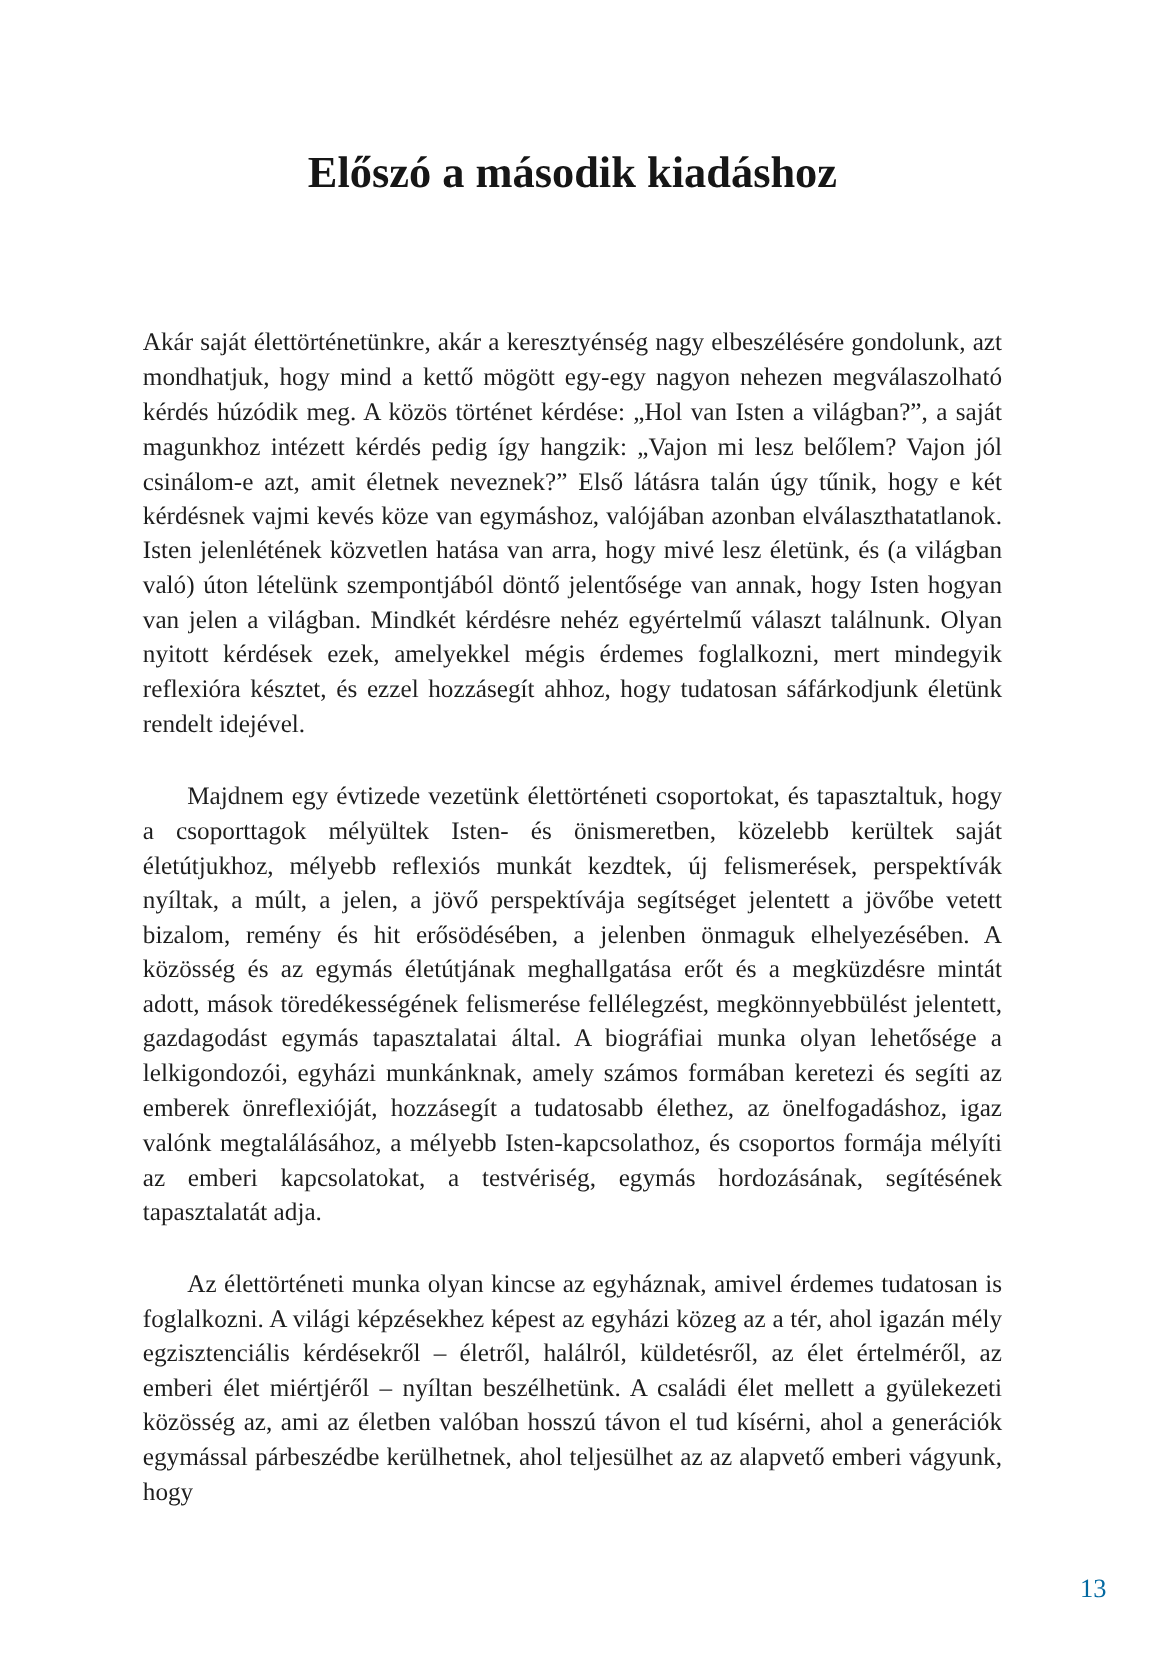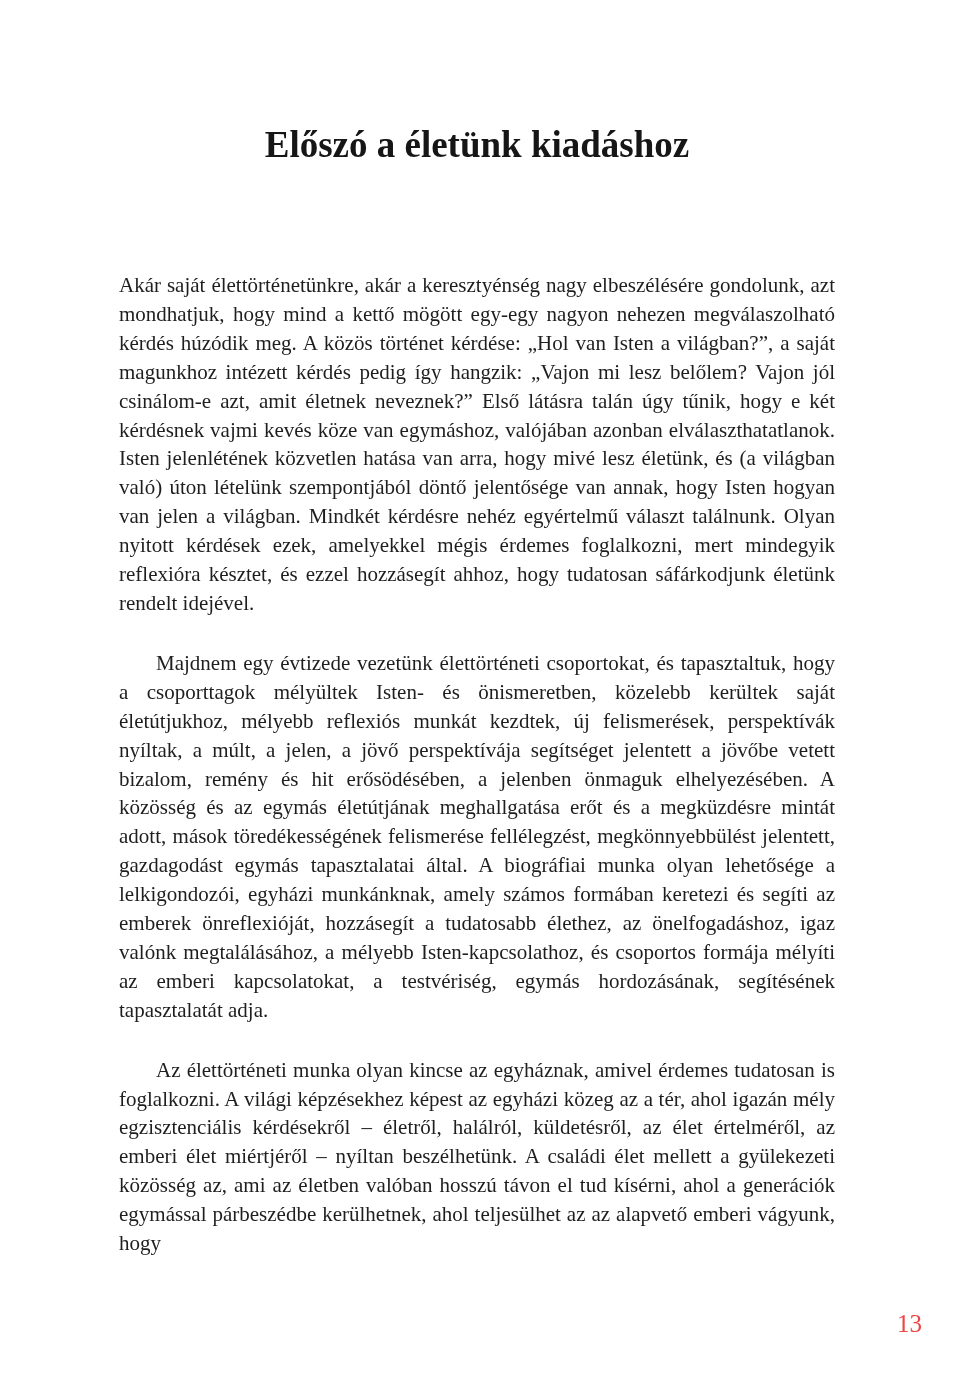--- a/index.html
+++ b/index.html
@@ -44,31 +44,31 @@
     padding: 0;
   }
   .text-block p + p {
     text-indent: 37px;
     margin-top: 31px;
   }
   .page-number {
     position: absolute;
     top: 1310px;
     right: 53px;
-    font-size: 25px;
+    font-size: 22px;
     line-height: 28px;
-    color: #ef4444;
+    color: #0369a1;
   }
 </style>
 </head>
 <body>
 
 <div class="page">
 
-  <h1 class="title">Előszó a életünk kiadáshoz</h1>
+  <h1 class="title">Előszó a második kiadáshoz</h1>
 
   <div class="text-block">
     <p>Akár saját élettörténetünkre, akár a keresztyénség nagy elbeszélésére gondolunk, azt mondhatjuk, hogy mind a kettő mögött egy-egy nagyon nehezen megválaszolható kérdés húzódik meg. A közös történet kérdése: „Hol van Isten a világban?”, a saját magunkhoz intézett kérdés pedig így hangzik: „Vajon mi lesz belőlem? Vajon jól csinálom-e azt, amit életnek neveznek?” Első látásra talán úgy tűnik, hogy e két kérdésnek vajmi kevés köze van egymáshoz, valójában azonban elválaszthatatlanok. Isten jelenlétének közvetlen hatása van arra, hogy mivé lesz életünk, és (a világban való) úton lételünk szempontjából döntő jelentősége van annak, hogy Isten hogyan van jelen a világban. Mindkét kérdésre nehéz egyértelmű választ találnunk. Olyan nyitott kérdések ezek, amelyekkel mégis érdemes foglalkozni, mert mindegyik reflexióra késztet, és ezzel hozzásegít ahhoz, hogy tudatosan sáfárkodjunk életünk rendelt idejével.</p>
     <p>Majdnem egy évtizede vezetünk élettörténeti csoportokat, és tapasztaltuk, hogy a csoporttagok mélyültek Isten- és önismeretben, közelebb kerültek saját életútjukhoz, mélyebb reflexiós munkát kezdtek, új felismerések, perspektívák nyíltak, a múlt, a jelen, a jövő perspektívája segítséget jelentett a jövőbe vetett bizalom, remény és hit erősödésében, a jelenben önmaguk elhelyezésében. A közösség és az egymás életútjának meghallgatása erőt és a megküzdésre mintát adott, mások töredékességének felismerése fellélegzést, megkönnyebbülést jelentett, gazdagodást egymás tapasztalatai által. A biográfiai munka olyan lehetősége a lelkigondozói, egyházi munkánknak, amely számos formában keretezi és segíti az emberek önreflexióját, hozzásegít a tudatosabb élethez, az önelfogadáshoz, igaz valónk megtalálásához, a mélyebb Isten-kapcsolathoz, és csoportos formája mélyíti az emberi kapcsolatokat, a testvériség, egymás hordozásának, segítésének tapasztalatát adja.</p>
     <p>Az élettörténeti munka olyan kincse az egyháznak, amivel érdemes tudatosan is foglalkozni. A világi képzésekhez képest az egyházi közeg az a tér, ahol igazán mély egzisztenciális kérdésekről – életről, halálról, küldetésről, az élet értelméről, az emberi élet miértjéről – nyíltan beszélhetünk. A családi élet mellett a gyülekezeti közösség az, ami az életben valóban hosszú távon el tud kísérni, ahol a generációk egymással párbeszédbe kerülhetnek, ahol teljesülhet az az alapvető emberi vágyunk, hogy</p>
   </div>
 
   <div class="page-number">13</div>
 
 </div>

